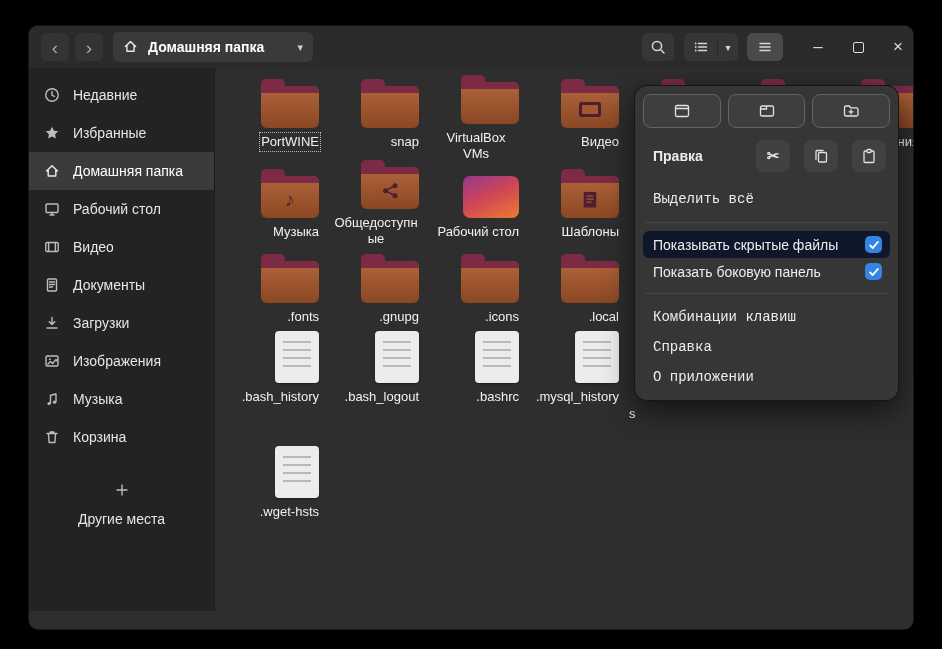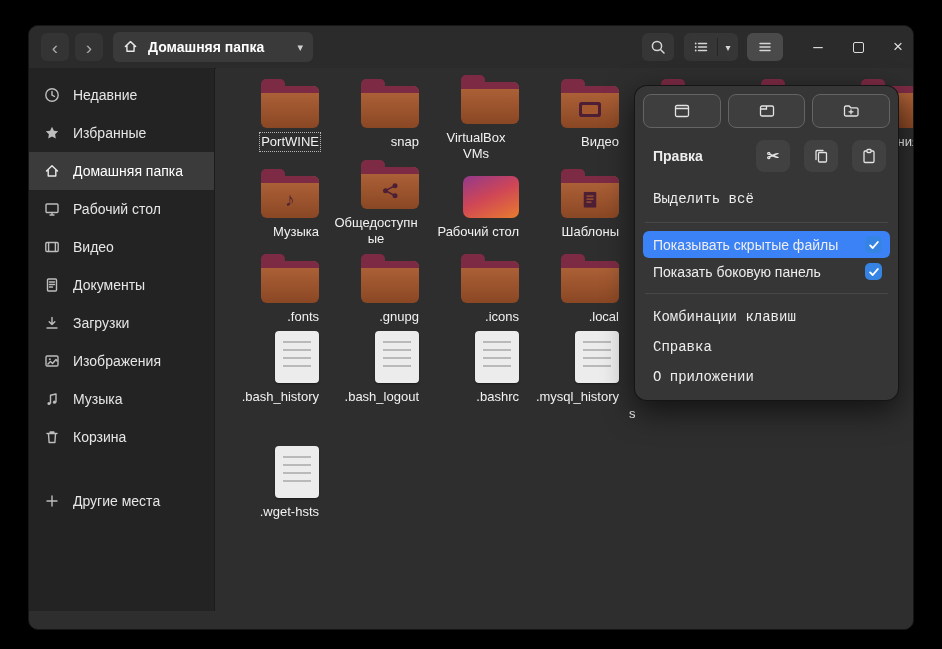--- a/index.html
+++ b/index.html
@@ -24,21 +24,21 @@
   .wcbtn{position:absolute;top:8px;width:26px;height:26px;color:#dcdcdc;display:flex;align-items:center;
          justify-content:center;font-size:17px;border-radius:50%;}
   .maxglyph{width:9px;height:9px;border:1.5px solid #dcdcdc;border-radius:2px;display:inline-block;}
   svg.ic{display:block;}
   
   .sidebar{position:absolute;left:0;top:42px;width:186px;bottom:18px;background:#232323;border-right:1px solid #1c1c1c;
            padding-top:8px;box-sizing:border-box;}
   .sb-item{height:38px;display:flex;align-items:center;gap:13px;padding:0 15px;color:#e6e6e6;font-size:14px;}
   .sb-item.sel{background:#3b3b3b;color:#ffffff;}
   .sb-icon{width:16px;height:16px;color:#bdbdbd;flex:0 0 16px;}
-  .sb-other{margin-top:26px;}
+  .sb-other{margin-top:26px;flex-direction:column;}
   
   .content{position:absolute;left:187px;top:42px;right:0;bottom:0;background:#2e2e2e;overflow:hidden;}
   .grid{position:absolute;left:3px;top:4px;display:grid;grid-template-columns:repeat(7,100px);
         grid-template-rows:90px 85px 80px 115px 100px;}
   .cell{width:100px;display:flex;flex-direction:column;align-items:flex-end;padding-top:4px;box-sizing:border-box;}
   .iconwrap{height:52px;display:flex;align-items:flex-end;justify-content:center;position:relative;}
   .glabel{margin-top:6px;font-size:13px;color:#f2f2f2;text-align:center;max-width:86px;line-height:1.22;
           overflow-wrap:anywhere;}
   .glabel.focusring{outline:1px dotted #b5b5b5;outline-offset:1px;}
   .r1{grid-row:1}.r2{grid-row:2}.r3{grid-row:3}.r4{grid-row:4}.r5{grid-row:5}
@@ -61,21 +61,21 @@
   .newrow{display:flex;gap:7px;margin-bottom:10px;}
   .newbtn{flex:1;height:34px;background:#3e3e3e;border:1px solid #646464;border-radius:8px;display:flex;
           align-items:center;justify-content:center;color:#e3e3e3;box-sizing:border-box;}
   .editrow{display:flex;align-items:center;gap:14px;padding:2px 4px 12px 10px;font-weight:bold;}
   .editrow .elbl{flex:1;}
   .editbtn{width:34px;height:32px;border-radius:8px;background:#414141;display:flex;align-items:center;
            justify-content:center;color:#e3e3e3;font-size:15px;}
   .mitem{padding:7px 10px;border-radius:6px;font-family:Liberation Mono, monospace;}
   .msep{height:1px;background:rgba(255,255,255,.09);margin:8px 2px;}
   .mtoggle{display:flex;align-items:center;justify-content:space-between;padding:5px 8px 5px 10px;border-radius:6px;}
-  .mtoggle.hl{background:#3b82f6;}
+  .mtoggle.hl{background:#0f172a;}
   .checkbox{width:17px;height:17px;border-radius:5px;background:#3584e4;display:flex;align-items:center;
             justify-content:center;flex:0 0 17px;}
 </style>
 </head>
 <body>
 
 <div class="window">
 
   <div class="headerbar">
     <div class="navbtn" style="left:12px;">

